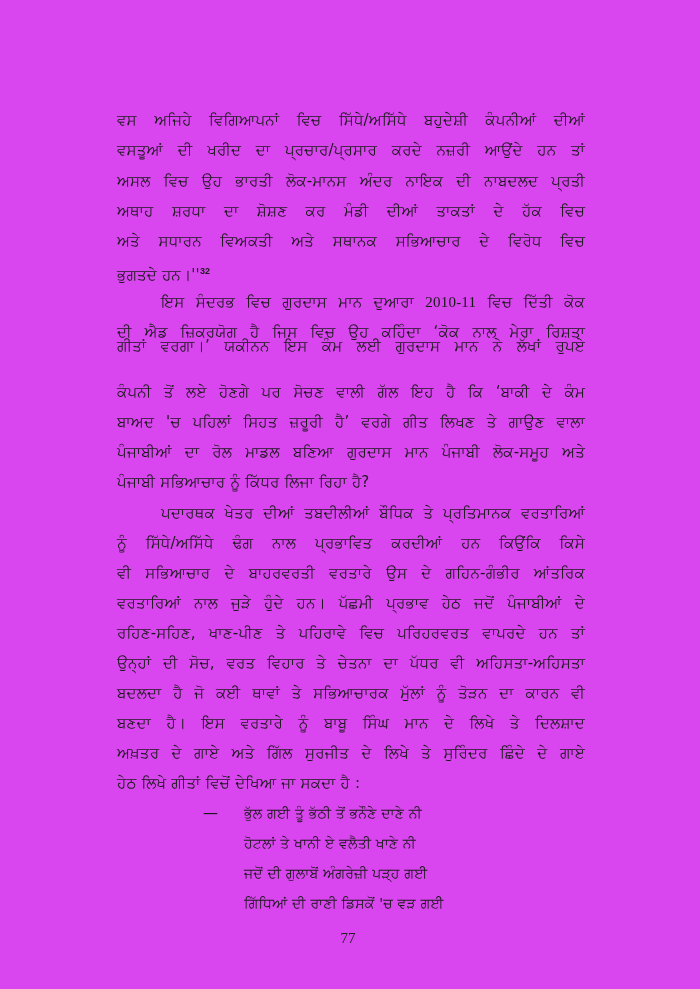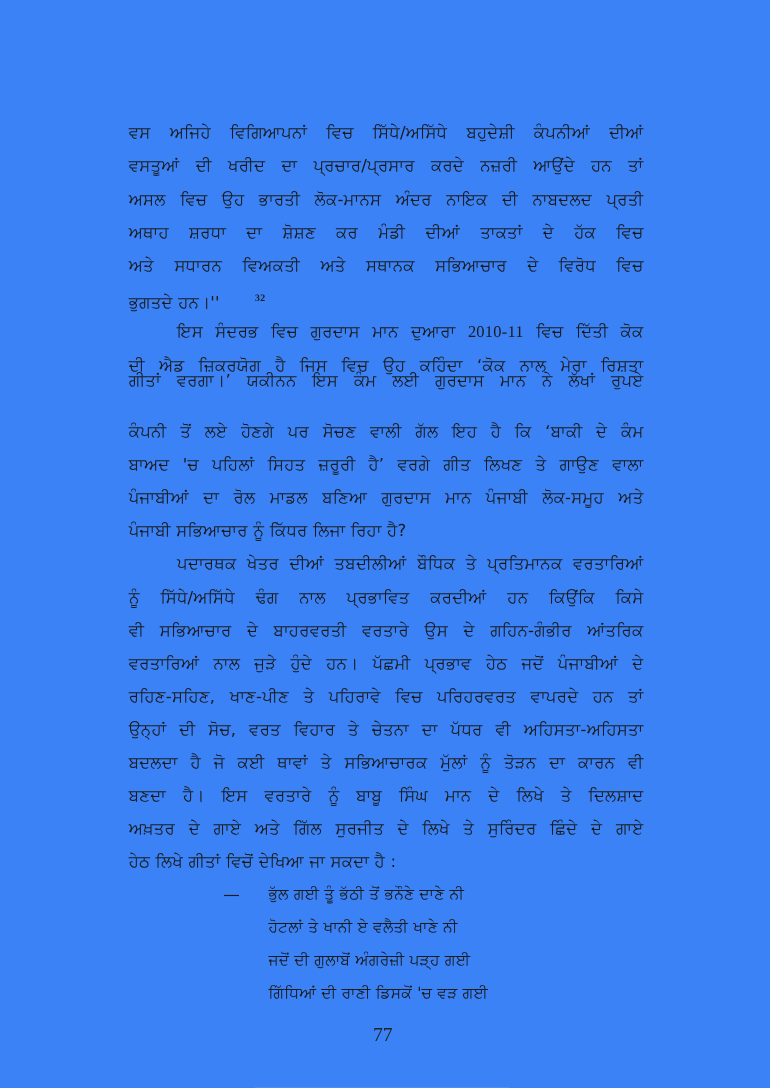--- a/index.html
+++ b/index.html
@@ -1,47 +1,47 @@
 <!DOCTYPE html>
 <html><head>
   <meta charset="utf-8">
   <style>
     html, body { margin: 0; padding: 0; background: #ffffff; }
     body { width: 700px; height: 989px; position: relative; overflow: hidden; }
-    .page { position: absolute; left: 0; top: 0; width: 700px; height: 989px; background: #3b82f6; }
+    .page { position: absolute; left: 0; top: 0; width: 700px; height: 989px; background: #d946ef; }
     .line {
       position: absolute;
       left: 117px;
       width: 468px;
       font-family: "DejaVu Sans", sans-serif;
       font-size: 15px;
       color: #1a1a1a;
       white-space: nowrap;
       text-align: justify;
       text-align-last: justify;
       line-height: 20px;
       letter-spacing: 0.2px;
     }
     .line.last { text-align-last: left; }
     .line.indent { left: 161px; width: 424px; font-family: Liberation Serif, serif; }
-    .sup { font-family: Liberation Serif, serif; font-size: 9px; font-weight: bold; vertical-align: super; margin-left: 32px; }
+    .sup { font-family: Liberation Sans, sans-serif; font-size: 9px; font-weight: bold; vertical-align: super; }
     .verse {
       position: absolute;
       font-family: "DejaVu Sans", sans-serif;
       font-size: 14px;
       color: #1a1a1a;
       white-space: nowrap;
       line-height: 20px;
       letter-spacing: 0.2px;
     }
     .dash { position: absolute; left: 203px; font-family: "DejaVu Sans", sans-serif; font-size: 15px; color:#1a1a1a; line-height: 20px; }
     .pagenum {
       position: absolute; left: 0; width: 696px; top: 930px;
       text-align: center;
-      font-family: "Liberation Serif", serif; font-size: 18px; color: #222;
+      font-family: "Liberation Serif", serif; font-size: 15px; color: #222;
     }
   </style>
 </head>
 <body>
 
 <div class="page">
 
   <div>
     <div class="line" style="top:110px">ਵਸ ਅਜਿਹੇ ਵਿਗਿਆਪਨਾਂ ਵਿਚ ਸਿੱਧੇ/ਅਸਿੱਧੇ ਬਹੁਦੇਸ਼ੀ ਕੰਪਨੀਆਂ ਦੀਆਂ</div>
     <div class="line" style="top:140px">ਵਸਤੂਆਂ ਦੀ ਖਰੀਦ ਦਾ ਪ੍ਰਚਾਰ/ਪ੍ਰਸਾਰ ਕਰਦੇ ਨਜ਼ਰੀ ਆਉਂਦੇ ਹਨ ਤਾਂ</div>

